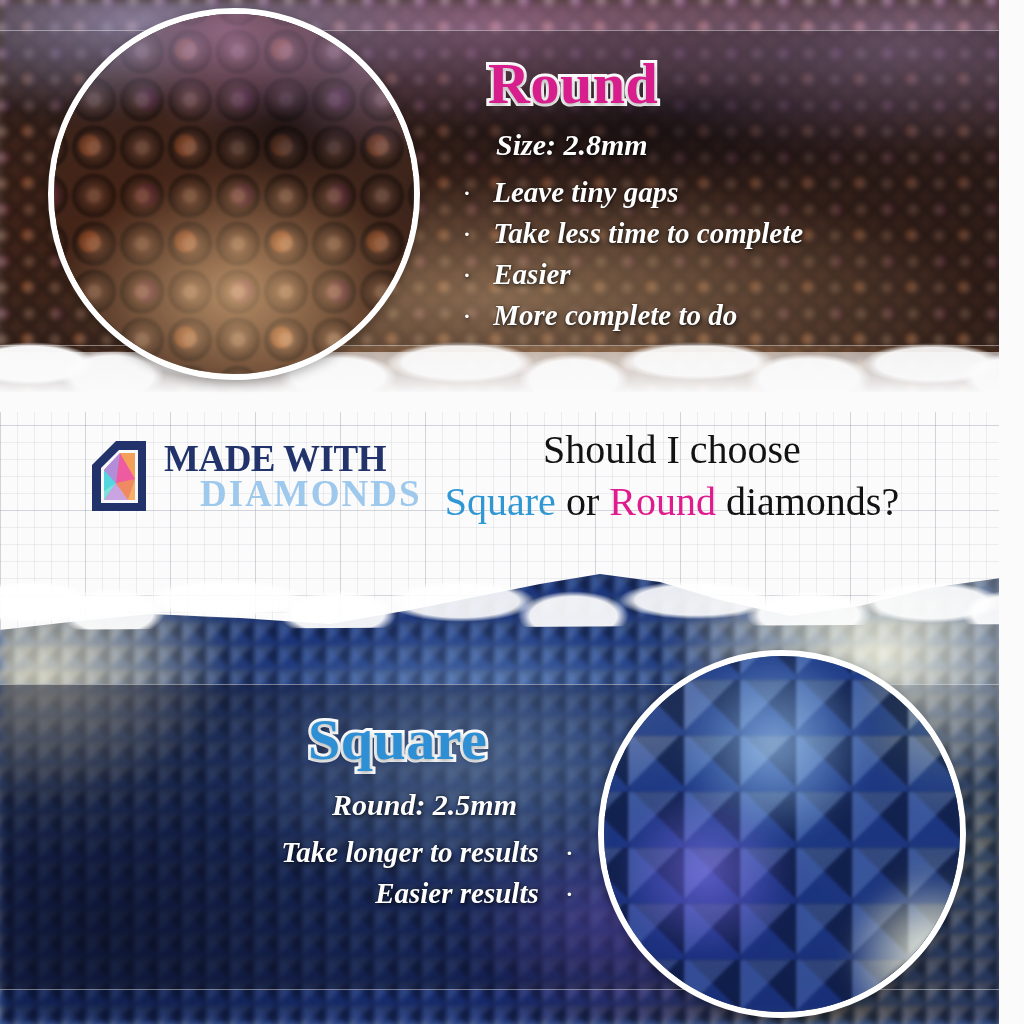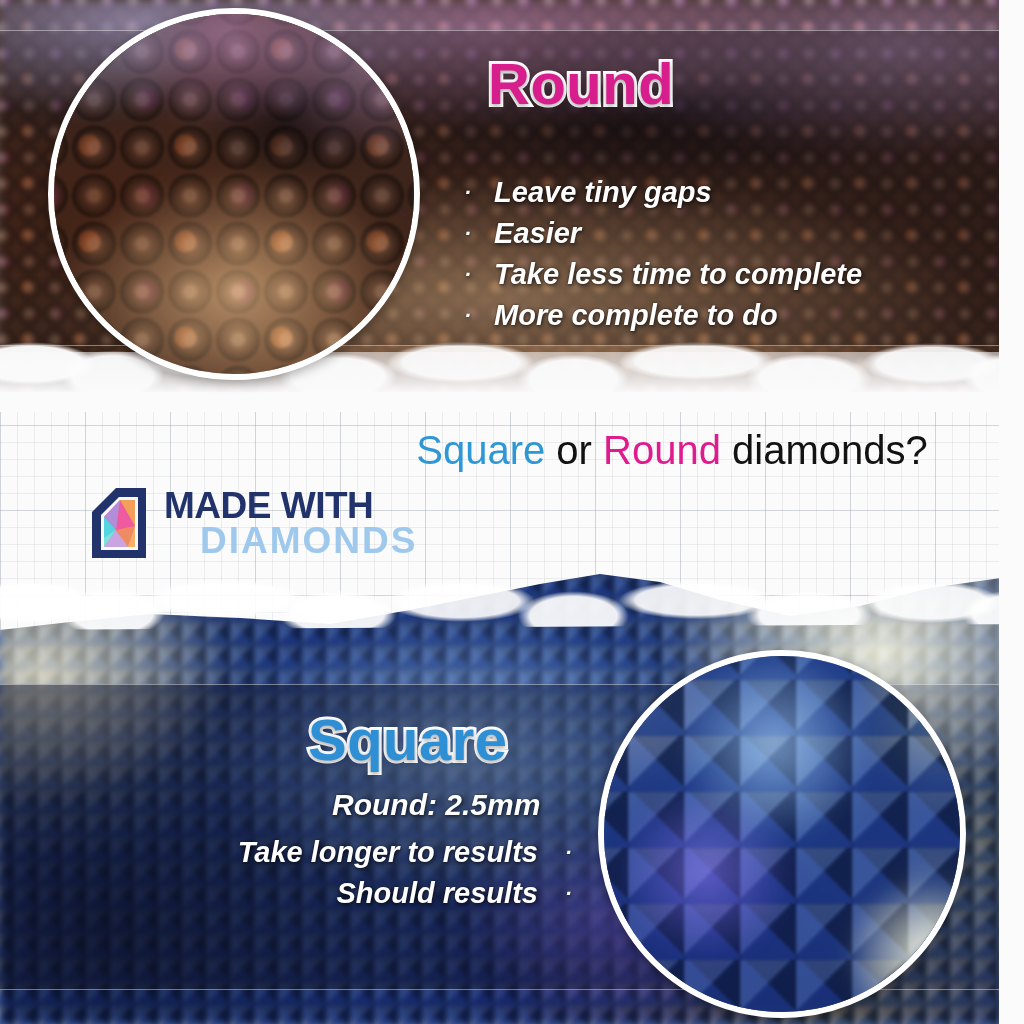--- a/index.html
+++ b/index.html
@@ -1,21 +1,21 @@
 <!DOCTYPE html>
 <html><head>
 <meta charset="utf-8">
 <style>
   html,body{margin:0;padding:0;}
   body{
     width:1024px;height:1024px;overflow:hidden;
     font-family:"Liberation Sans","DejaVu Sans",sans-serif;
     background:#fbfbfc;
   }
-  #stage{position:relative;width:999px;height:1024px;overflow:hidden;background:#fafafb;}
+  #stage{position:relative;width:999px;height:1024px;overflow:hidden;background:#fafafb;font-family:Liberation Serif, serif;}
 
   
   .graph{
     position:absolute;left:0;right:0;top:0;bottom:0;
     background-color:#fbfbfc;
     background-image:
       linear-gradient(to right, rgba(150,158,172,.30) 1px, transparent 1px),
       linear-gradient(to bottom, rgba(150,158,172,.30) 1px, transparent 1px),
       linear-gradient(to right, rgba(150,158,172,.16) 1px, transparent 1px),
       linear-gradient(to bottom, rgba(150,158,172,.16) 1px, transparent 1px);
@@ -191,60 +191,64 @@
       <div class="round-field" style="position:absolute;inset:-20px;background-size:48px 48px,96px 96px,96px 96px;filter:blur(1.6px);"></div>
       <div class="round-tint" style="filter:blur(7px);"></div>
       <div class="round-tint2" style="filter:blur(7px);"></div>
     </div>
   </div>
 
   <div class="title title-round" style="left:488px;top:50px;">
     <span>Round</span>
   </div>
 
+  <div class="spec size-line" style="left:496px;top:128px;">
+    <span>Size:  2.8mm</span>
+  </div>
 
   <ul class="spec bullets left" style="left:460px;top:168px;">
     <li>
       <span class="dot">·</span>
       <span>Leave tiny gaps</span>
     </li>
     <li>
       <span class="dot">·</span>
+      <span>Take less time to complete</span>
+    </li>
+    <li>
+      <span class="dot">·</span>
       <span>Easier</span>
     </li>
     <li>
       <span class="dot">·</span>
-      <span>Take less time to complete</span>
-    </li>
-    <li>
-      <span class="dot">·</span>
       <span>More complete to do</span>
     </li>
   </ul>
 
-  <div class="logo" style="left:88px;top:486px;">
+  <div class="logo" style="left:88px;top:439px;">
     <svg width="62" height="76" viewBox="0 0 62 76">
       <path d="M4 26 L28 2 L58 2 L58 72 L4 72 Z" fill="#22336b"></path>
       <path d="M13 29 L31 11 L50 11 L50 64 L13 64 Z" fill="#f7f9fc"></path>
       <path d="M16 31 L32 14 L47 14 L47 61 L16 61 Z" fill="#ef5ba0"></path>
       <path d="M32 14 L47 14 L47 40 Z" fill="#f3a05a"></path>
       <path d="M47 40 L47 61 L16 61 Z" fill="#f6b06a"></path>
       <path d="M16 31 L32 14 L28 44 Z" fill="#b38ed8"></path>
       <path d="M16 31 L28 44 L16 61 Z" fill="#53d6e0"></path>
       <path d="M16 61 L28 44 L40 61 Z" fill="#c9a4e0"></path>
       <path d="M28 44 L47 40 L40 61 Z" fill="#f08a62"></path>
       <path d="M16 52 L28 44 L16 61 Z" fill="#7fe0dc"></path>
     </svg>
     <div class="logo-text">
       <div class="logo-made">MADE WITH</div>
       <div class="logo-dia">DIAMONDS</div>
     </div>
   </div>
 
   <div class="question" style="left:412px;top:424px;width:520px;">
+    <div>Should I choose</div>
     <div>
       <span class="q-square">Square</span><span> or </span><span class="q-round">Round</span><span> diamonds?</span>
     </div>
   </div>
 
   <div class="photo" style="top:560px;height:464px;">
 
     <div style="position:absolute;left:0;top:0;width:1024px;height:464px;overflow:hidden;
                 -webkit-clip-path:polygon(0 70px,70px 62px,150px 54px,240px 58px,330px 64px,410px 50px,470px 38px,540px 24px,600px 14px,660px 22px,720px 40px,790px 56px,860px 46px,930px 28px,1000px 18px,1024px 16px,1024px 464px,0 464px);
                 clip-path:polygon(0 70px,70px 62px,150px 54px,240px 58px,330px 64px,410px 50px,470px 38px,540px 24px,600px 14px,660px 22px,720px 40px,790px 56px,860px 46px,930px 28px,1000px 18px,1024px 16px,1024px 464px,0 464px);">
@@ -287,18 +291,18 @@
   <div class="spec size-line" style="left:332px;top:788px;">
     <span>Round:  2.5mm</span>
   </div>
 
   <ul class="spec bullets right" style="left:108px;top:828px;width:460px;">
     <li>
       <span>Take longer to results</span>
       <span class="dot">·</span>
     </li>
     <li>
-      <span>Should results</span>
+      <span>Easier results</span>
       <span class="dot">·</span>
     </li>
   </ul>
 
 </div>
 
 </body></html>

